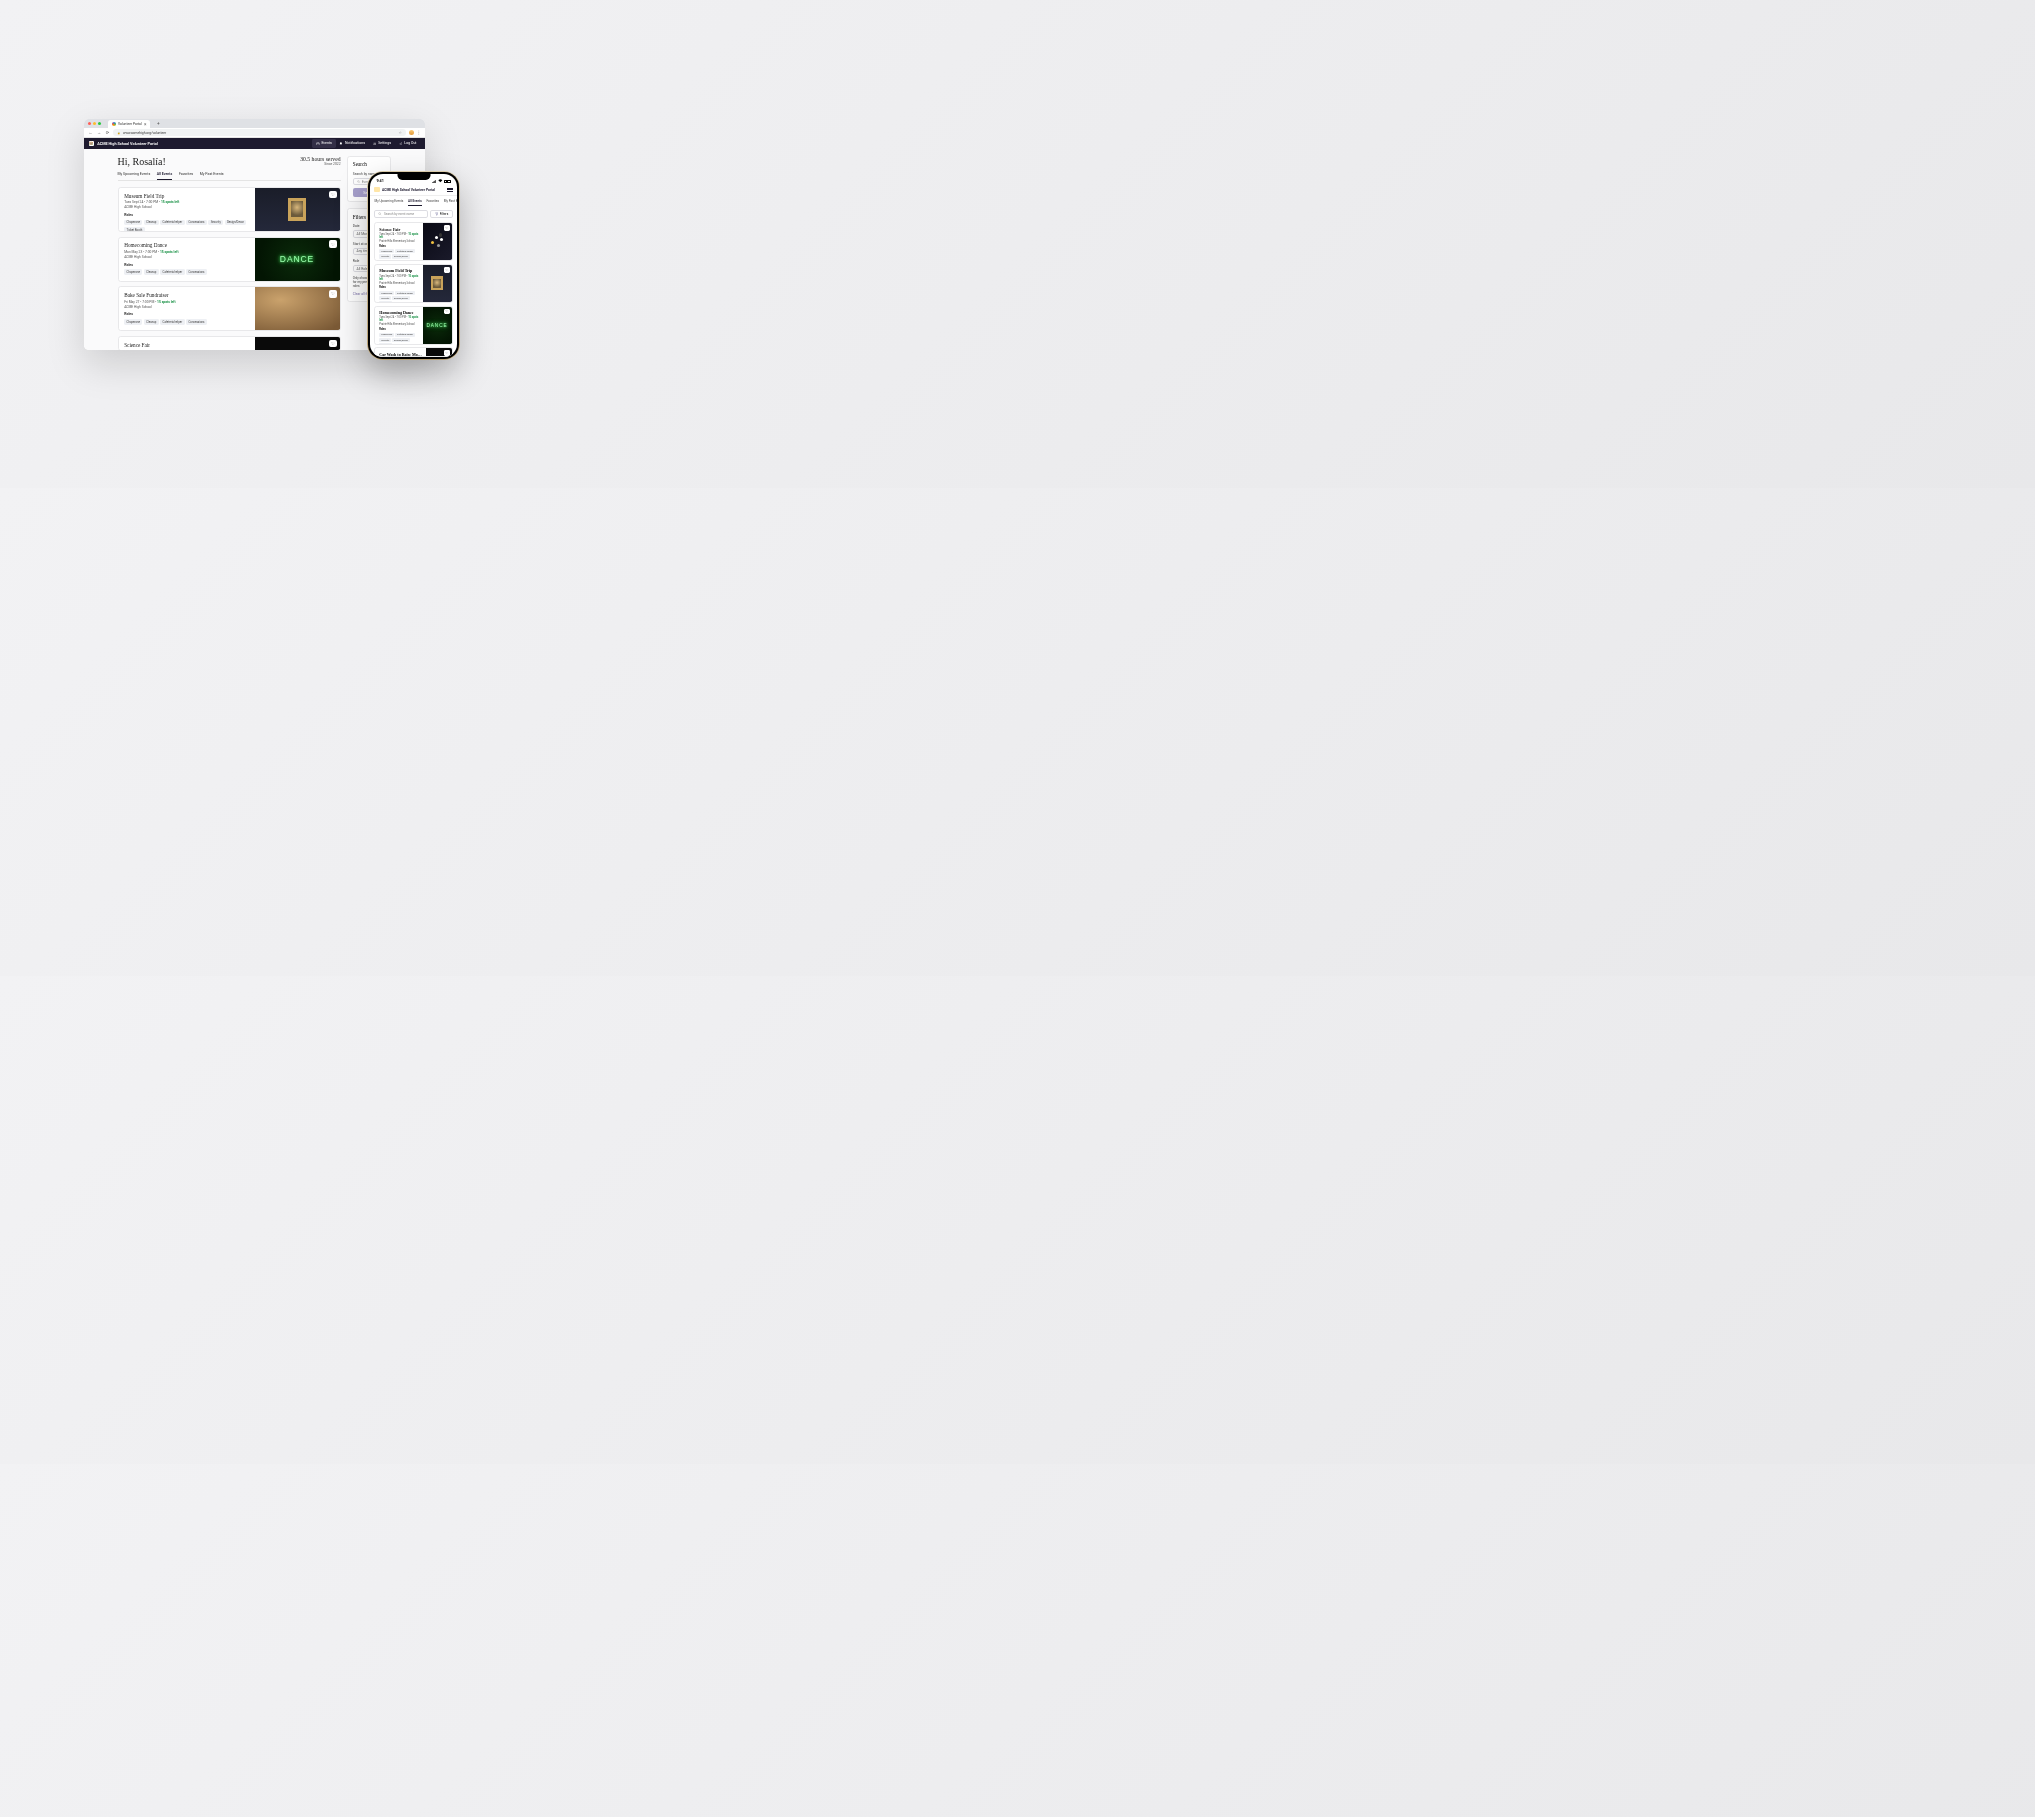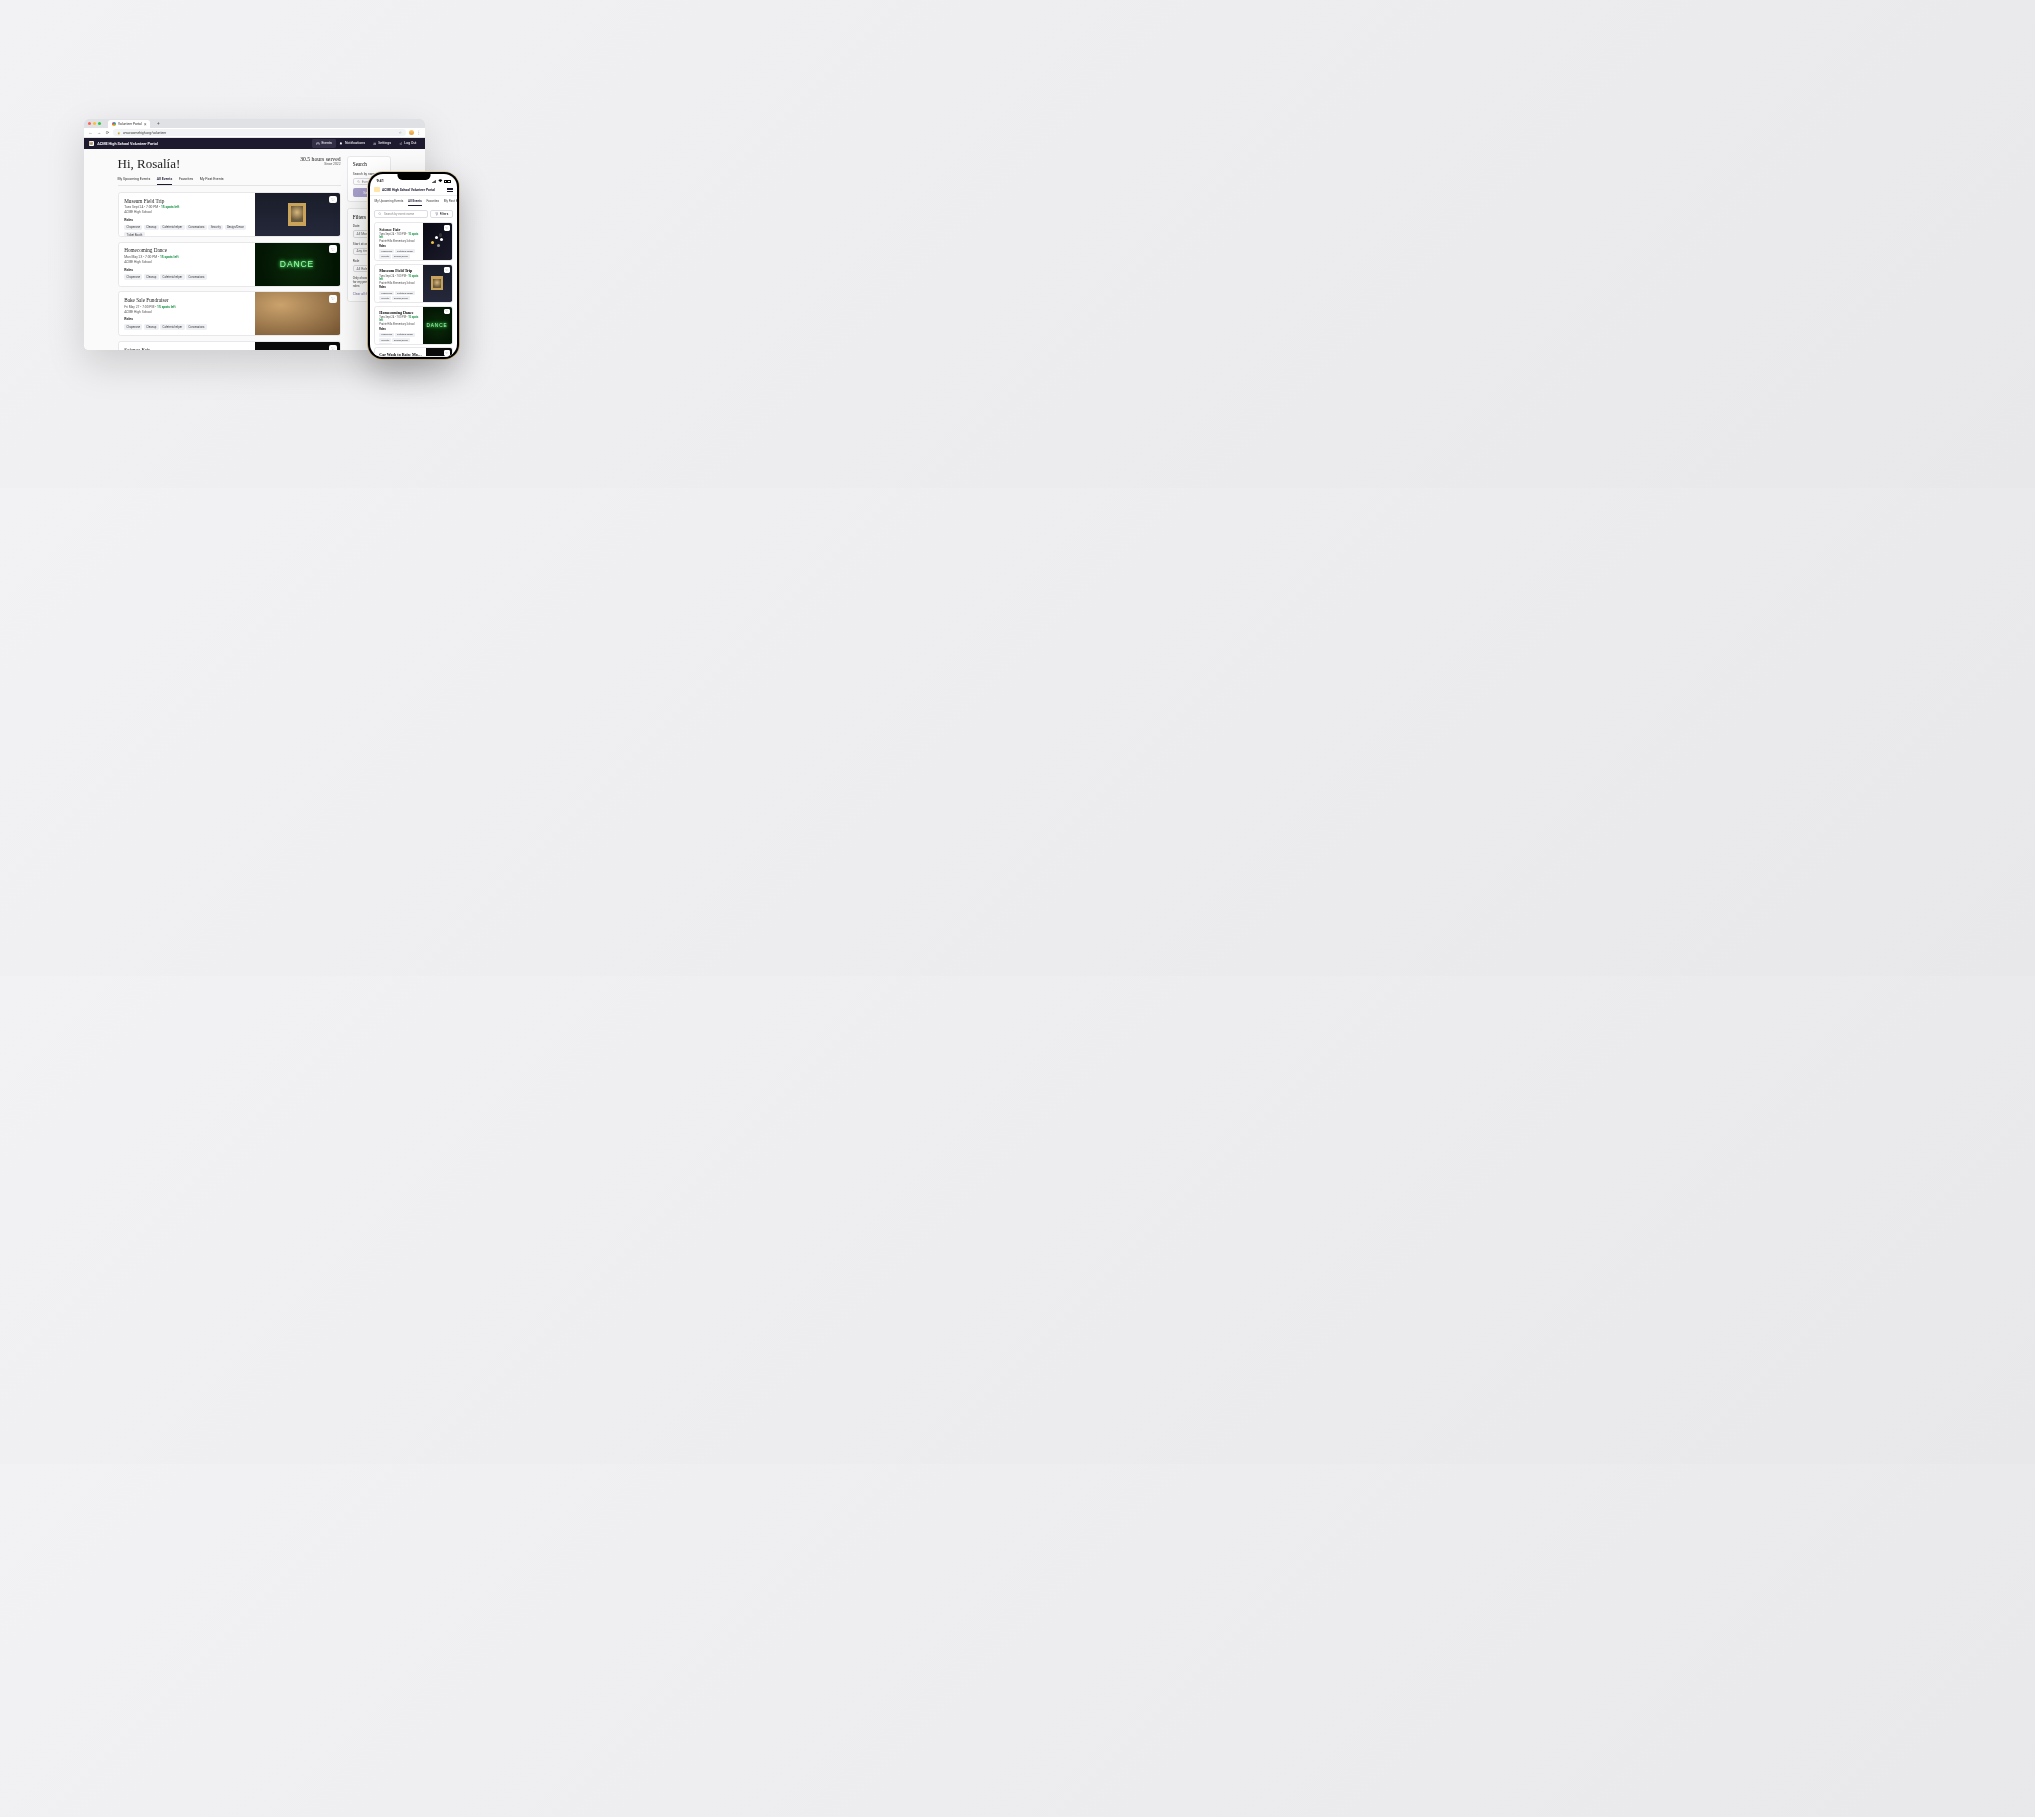--- a/index.html
+++ b/index.html
@@ -30,21 +30,21 @@
 .nav{margin-left:auto;display:flex;align-items:center}
 .nav-item{display:flex;align-items:center;gap:1.9px;font-size:3.5px;padding:2.4px 3.8px;cursor:pointer}
 .nav-item.active{background:#332f47;border-radius:1.4px}
 
 
 .content{flex:1;background:#fafafb;padding:6.6px 0 0 0;display:flex;justify-content:center;overflow:hidden}
 .inner{width:274px;display:flex;gap:6.6px}
 .left-col{width:223px}
 .right-col{width:44px}
 .hero{display:flex;justify-content:space-between;align-items:flex-start;margin-bottom:5.7px}
-.greeting{font-family:Georgia,serif;font-size:13px;color:#222}
+.greeting{font-family:Georgia,serif;font-size:10px;color:#222}
 .stats{text-align:right}
 .stats-num{font-family:Georgia,serif;font-size:5.7px;color:#222}
 .stats-sub{font-size:3.3px;color:#555}
 .tabs{display:flex;gap:6.6px;border-bottom:0.5px solid #e4e4e4;margin-bottom:5.7px}
 .tab-link{font-size:3.5px;color:#333;padding:0 0 2.8px 0;cursor:pointer}
 .tab-link.active{color:#1d1a2f;font-weight:600;border-bottom:0.9px solid #1d1a2f}
 .cards{display:flex;flex-direction:column;gap:4.7px}
 .card{height:45px;background:#fff;border:0.5px solid #e8e8ea;border-radius:2.8px;display:flex;overflow:hidden}
 .card-body{flex:1;padding:4.7px 5.7px}
 .card-title{font-family:Georgia,serif;font-size:5.2px;color:#222;margin-bottom:1.9px}

